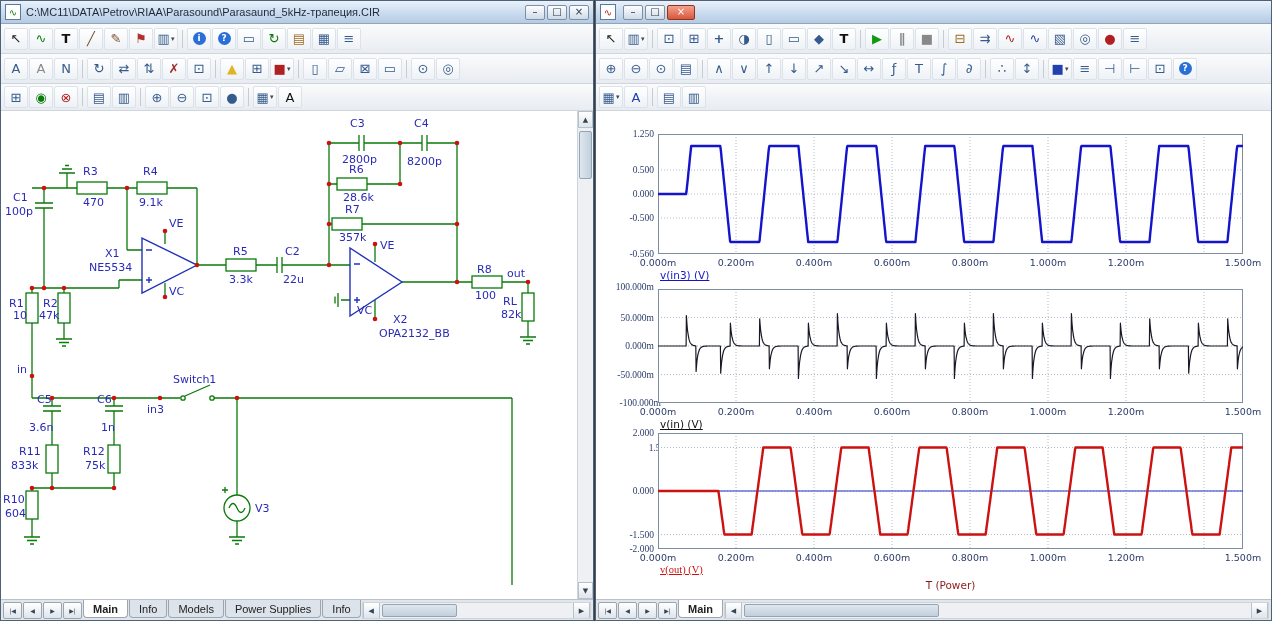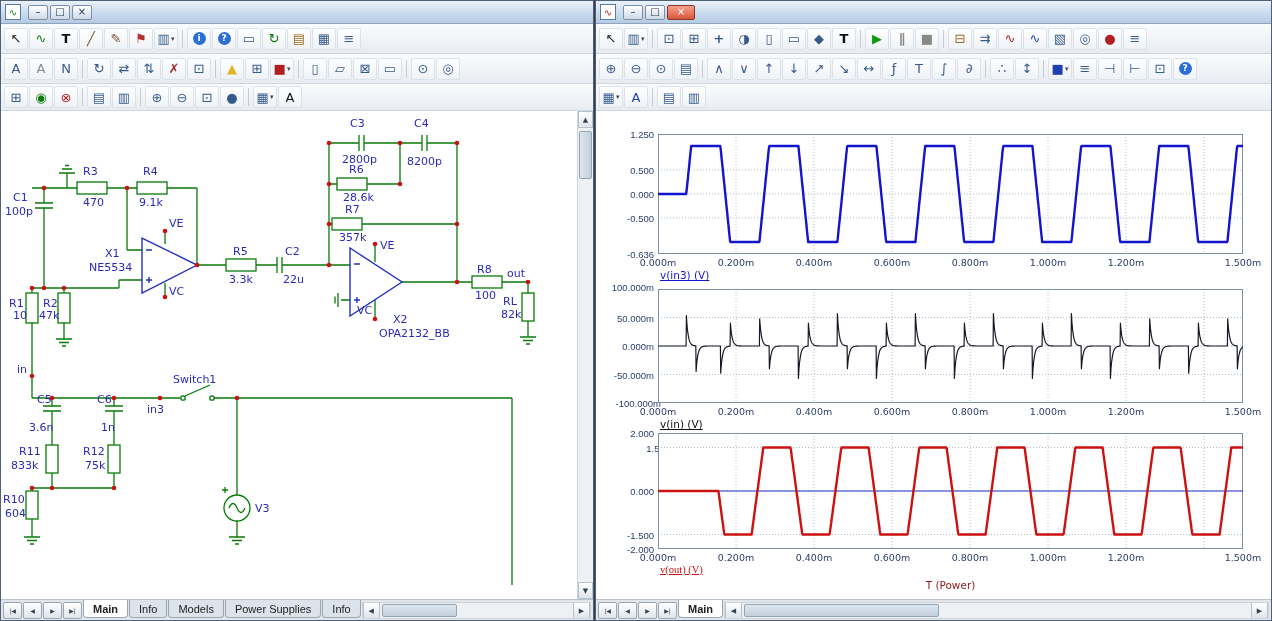--- a/index.html
+++ b/index.html
@@ -50,31 +50,32 @@
   .tab.selected{background:#fff;font-weight:bold}
   .hscroll{flex:1;height:15px;margin-top:2px;background:#eef0f3;border:1px solid #cfd4da;display:flex;min-width:40px}
   .harrow{width:15px;display:flex;align-items:center;justify-content:center;font-size:7px;color:#345;
           background:linear-gradient(#fff,#dfe5ec);border-right:1px solid #b7c1cb;border-left:1px solid #b7c1cb;
           font-family:"DejaVu Sans",sans-serif}
   .htrack{flex:1;position:relative}
   .hthumb{position:absolute;top:1px;bottom:1px;left:2px;width:38%;background:linear-gradient(#dfe7ef,#c2cfdc);
           border:1px solid #93a4b5;border-radius:2px}
   .plots{position:absolute;left:2px;top:2px;width:668px;height:492px;background:#fff}
   .ptitle{position:absolute;font-size:11px;color:#222;text-align:center}
-  .yt{position:absolute;font-family:Liberation Sans, sans-serif;font-size:9.5px;color:#2b3c6b;width:56px;text-align:right}
+  .yt{position:absolute;font-family:Liberation Serif, serif;font-size:9.5px;color:#2b3c6b;width:56px;text-align:right}
   .xt{position:absolute;font-family:"DejaVu Sans",sans-serif;font-size:9.5px;color:#2b3c6b;width:48px;text-align:center}
   .tlabel{position:absolute;font-family:"DejaVu Sans",sans-serif;font-size:10.5px;text-decoration:underline}
   .xaxis{position:absolute;font-family:"DejaVu Sans",sans-serif;font-size:10.5px;color:#8a1a1a;text-align:center}
 </style>
 </head>
 <body>
 
 <section class="window left">
   <header class="titlebar">
     <span class="appicon">∿</span>
+    <span class="title">C:\MC11\DATA\Petrov\RIAA\Parasound\Parasaund_5kHz-трапеция.CIR</span>
     <span class="winbtns">
       <button class="wb">–</button>
       <button class="wb">□</button>
       <button class="wb">×</button>
     </span>
   </header>
   <div class="toolbar" id="lt1">
       <span class="tbtn">
         <span class="glyph" style="color: rgb(34, 34, 34);">↖</span>
       </span>
@@ -548,21 +549,21 @@
       <span class="tbtn">
         <span class="glyph" style="color: rgb(53, 90, 140);">▥</span>
       </span>
     </div>
   <div class="content">
     <div class="plots" id="plots">
         <div class="yt" style="left: 0px; top: 16px;">1.250</div>
         <div class="yt" style="left: 0px; top: 52px;">0.500</div>
         <div class="yt" style="left: 0px; top: 76px;">0.000</div>
         <div class="yt" style="left: 0px; top: 100px;">-0.500</div>
-        <div class="yt" style="left: 0px; top: 136px;">-0.636</div>
+        <div class="yt" style="left: 0px; top: 136px;">-0.560</div>
         <svg width="585" height="120" style="position: absolute; left: 60px; top: 21px; overflow: hidden; background: rgb(255, 255, 255);">
           <line x1="78" y1="0" x2="78" y2="120" stroke="#aebdc8" stroke-dasharray="1 2"></line>
           <line x1="156" y1="0" x2="156" y2="120" stroke="#aebdc8" stroke-dasharray="1 2"></line>
           <line x1="233.99999999999997" y1="0" x2="233.99999999999997" y2="120" stroke="#aebdc8" stroke-dasharray="1 2"></line>
           <line x1="312" y1="0" x2="312" y2="120" stroke="#aebdc8" stroke-dasharray="1 2"></line>
           <line x1="390" y1="0" x2="390" y2="120" stroke="#aebdc8" stroke-dasharray="1 2"></line>
           <line x1="467.99999999999994" y1="0" x2="467.99999999999994" y2="120" stroke="#aebdc8" stroke-dasharray="1 2"></line>
           <line x1="546" y1="0" x2="546" y2="120" stroke="#aebdc8" stroke-dasharray="1 2"></line>
           <line x1="0" y1="36" x2="585" y2="36" stroke="#aebdc8" stroke-dasharray="1 2"></line>
           <line x1="0" y1="60" x2="585" y2="60" stroke="#aebdc8" stroke-dasharray="1 2"></line>

